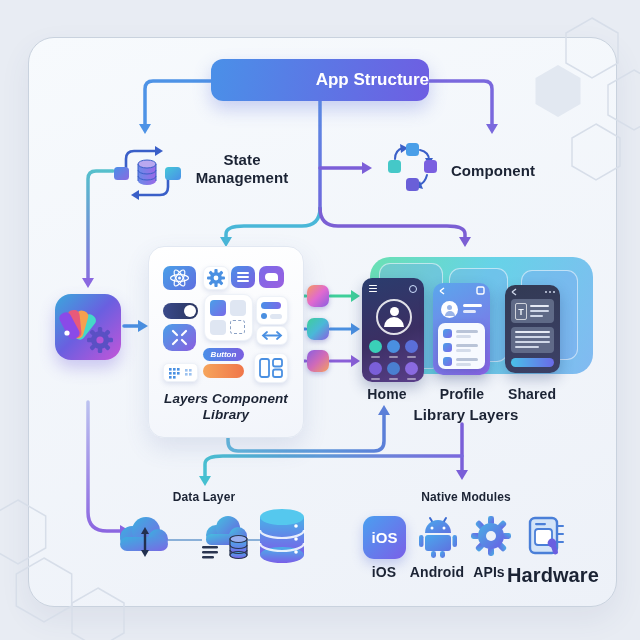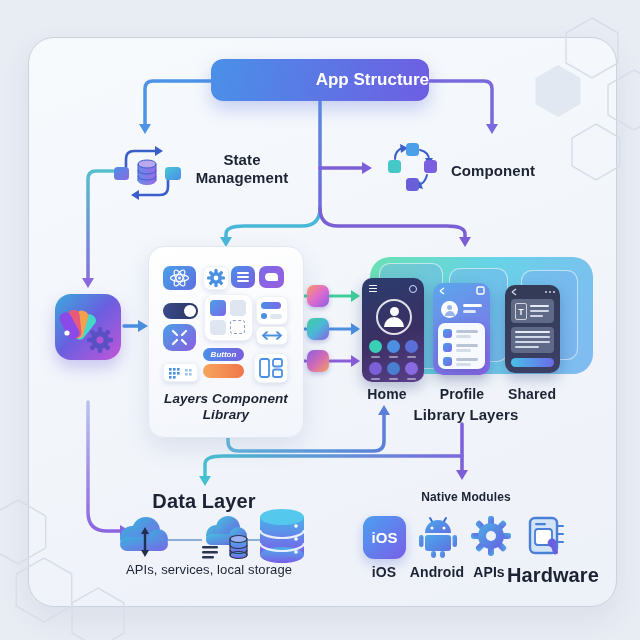--- a/index.html
+++ b/index.html
@@ -370,21 +370,21 @@
       <div class="bar" style="left:4px;top:19px;width:24px;height:2.4px;background:#cfd7e8;"></div>
     </div>
     <div class="bar" style="left:6px;top:73px;width:43px;height:9px;border-radius:5px;background:linear-gradient(90deg,#49c0e8,#6a6ae8);"></div>
   </div>
 
   <div class="lbl w600" style="left:357px;top:386px;width:60px;font-size:14px;">Home</div>
   <div class="lbl w600" style="left:432px;top:386px;width:60px;font-size:14px;">Profile</div>
   <div class="lbl w600" style="left:502px;top:386px;width:60px;font-size:14px;">Shared</div>
   <div class="lbl w700" style="left:407px;top:406px;width:118px;font-size:15px;">Library Layers</div>
 
-  <div class="lbl w700" style="left:144px;top:490px;width:120px;font-size:20px;">Data Layer</div>
+  <div class="lbl w700" style="left:144px;top:490px;width:120px;font-size:12px;">Data Layer</div>
   <svg width="200" height="66" style="left:108px;top:506px;">
     <defs>
       <linearGradient id="gCl1" x1="0" y1="0" x2="1" y2="1">
           <stop offset="0" stop-color="#3ab0e0"></stop>
           <stop offset="1" stop-color="#7a68e4"></stop>
         </linearGradient>
       <linearGradient id="gCl2" x1="0" y1="0" x2="1" y2="1">
           <stop offset="0" stop-color="#45c0e0"></stop>
           <stop offset="1" stop-color="#6a5fe0"></stop>
         </linearGradient>
@@ -430,21 +430,20 @@
     <g transform="translate(152,3)">
       <rect x="0" y="8" width="44" height="38" fill="url(#gDb)"></rect>
       <ellipse cx="22" cy="46" rx="22" ry="8" fill="url(#gDb)"></ellipse>
       <ellipse cx="22" cy="8" rx="22" ry="8" fill="#55c8ee"></ellipse>
       <path d="M0 21 a22 8 0 0 0 44 0 M0 34 a22 8 0 0 0 44 0" fill="none" stroke="rgba(255,255,255,.85)" stroke-width="2.2"></path>
       <circle cx="36" cy="17" r="1.8" fill="#fff"></circle>
         <circle cx="36" cy="30" r="1.8" fill="#fff"></circle>
         <circle cx="36" cy="43" r="1.8" fill="#fff"></circle>
     </g>
   </svg>
-  <div class="lbl" style="left:104px;top:562px;width:210px;font-size:13px;font-weight:500;">APIs, services, local storage</div>
 
   <div class="lbl w700" style="left:396px;top:490px;width:140px;font-size:12px;">Native Modules</div>
 
   <div class="iosbadge">
     <span>iOS</span>
   </div>
 
   <svg width="42" height="48" style="left:417px;top:512px;">
     <defs>
         <linearGradient id="gAn" x1="0" y1="0" x2="1" y2="1">

